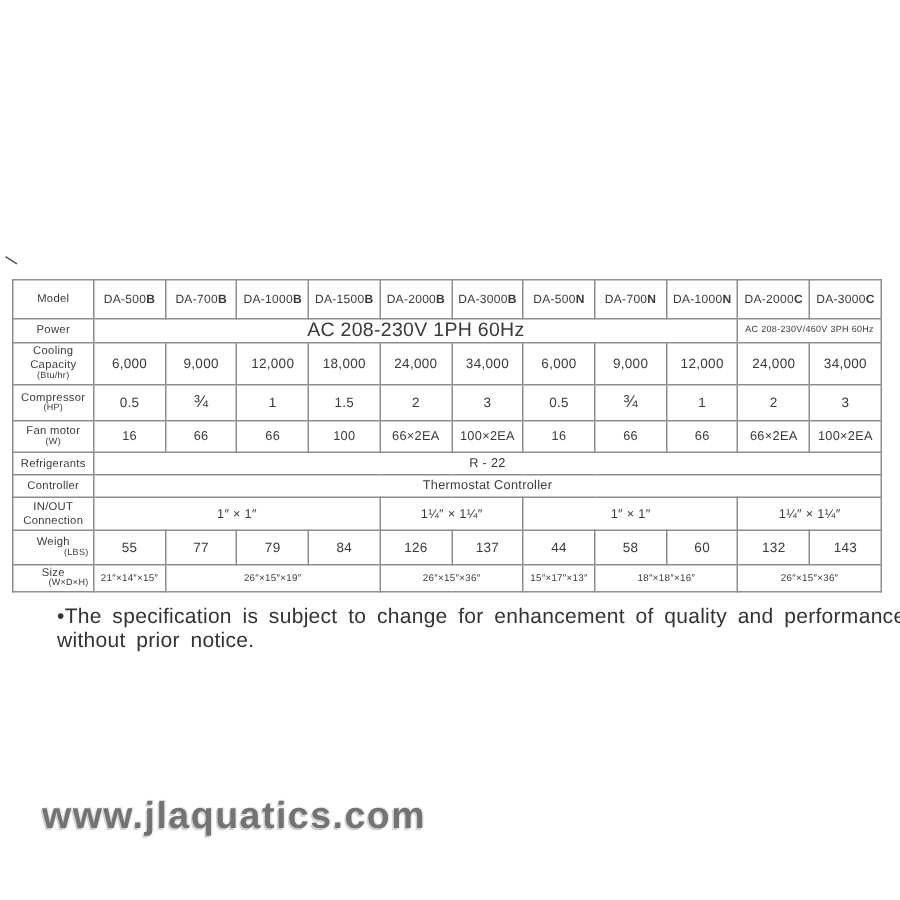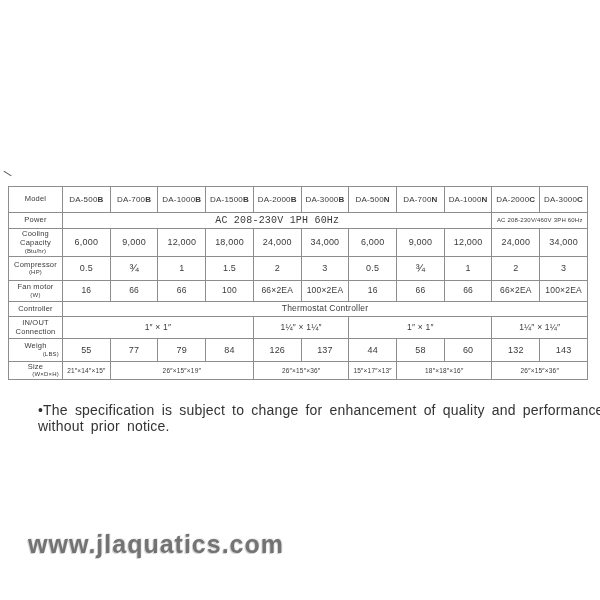--- a/index.html
+++ b/index.html
@@ -33,21 +33,21 @@
   td.lbl .line{display:block;}
   td.lbl .unit{display:block;font-size:6px;}
   td.lbl .unit.c{text-align:center;}
   td.lbl .unit.r{text-align:right;padding-right:3px;}
 
   td.model{font-size:8px;}
   td.model .sfx{font-weight:bold;}
   td.val{font-size:9px;}
   td.val.frac{font-size:11.5px;}
   td.fanv{font-size:8.5px;}
-  td.power-main{font-size:10px;font-family:Liberation Mono, monospace;}
+  td.power-main{font-size:13px;}
   td.power-alt{font-size:6px;letter-spacing:0;}
   td.span-val{font-size:8.5px;}
   td.sizev{font-size:6.5px;letter-spacing:0;}
 
   .footer-note{
     position:absolute;left:10px;top:402px;width:585px;
     font-size:14px;word-spacing:3px;letter-spacing:.2px;color:#333;margin-left:28px;
   }
   .watermark{
     position:absolute;left:28px;top:530px;
@@ -147,20 +147,24 @@
     <td class="fanv">100</td>
     <td class="fanv">66×2EA</td>
     <td class="fanv">100×2EA</td>
     <td class="fanv">16</td>
     <td class="fanv">66</td>
     <td class="fanv">66</td>
     <td class="fanv">66×2EA</td>
     <td class="fanv">100×2EA</td>
   </tr>
 
+  <tr class="r-refr">
+    <td class="lbl">Refrigerants</td>
+    <td class="span-val" colspan="11">R - 22</td>
+  </tr>
 
   <tr class="r-ctrl">
     <td class="lbl">Controller</td>
     <td class="span-val" colspan="11">Thermostat Controller</td>
   </tr>
 
   <tr class="r-inout">
     <td class="lbl">
       <span class="line">IN/OUT</span>
       <span class="line">Connection</span>

